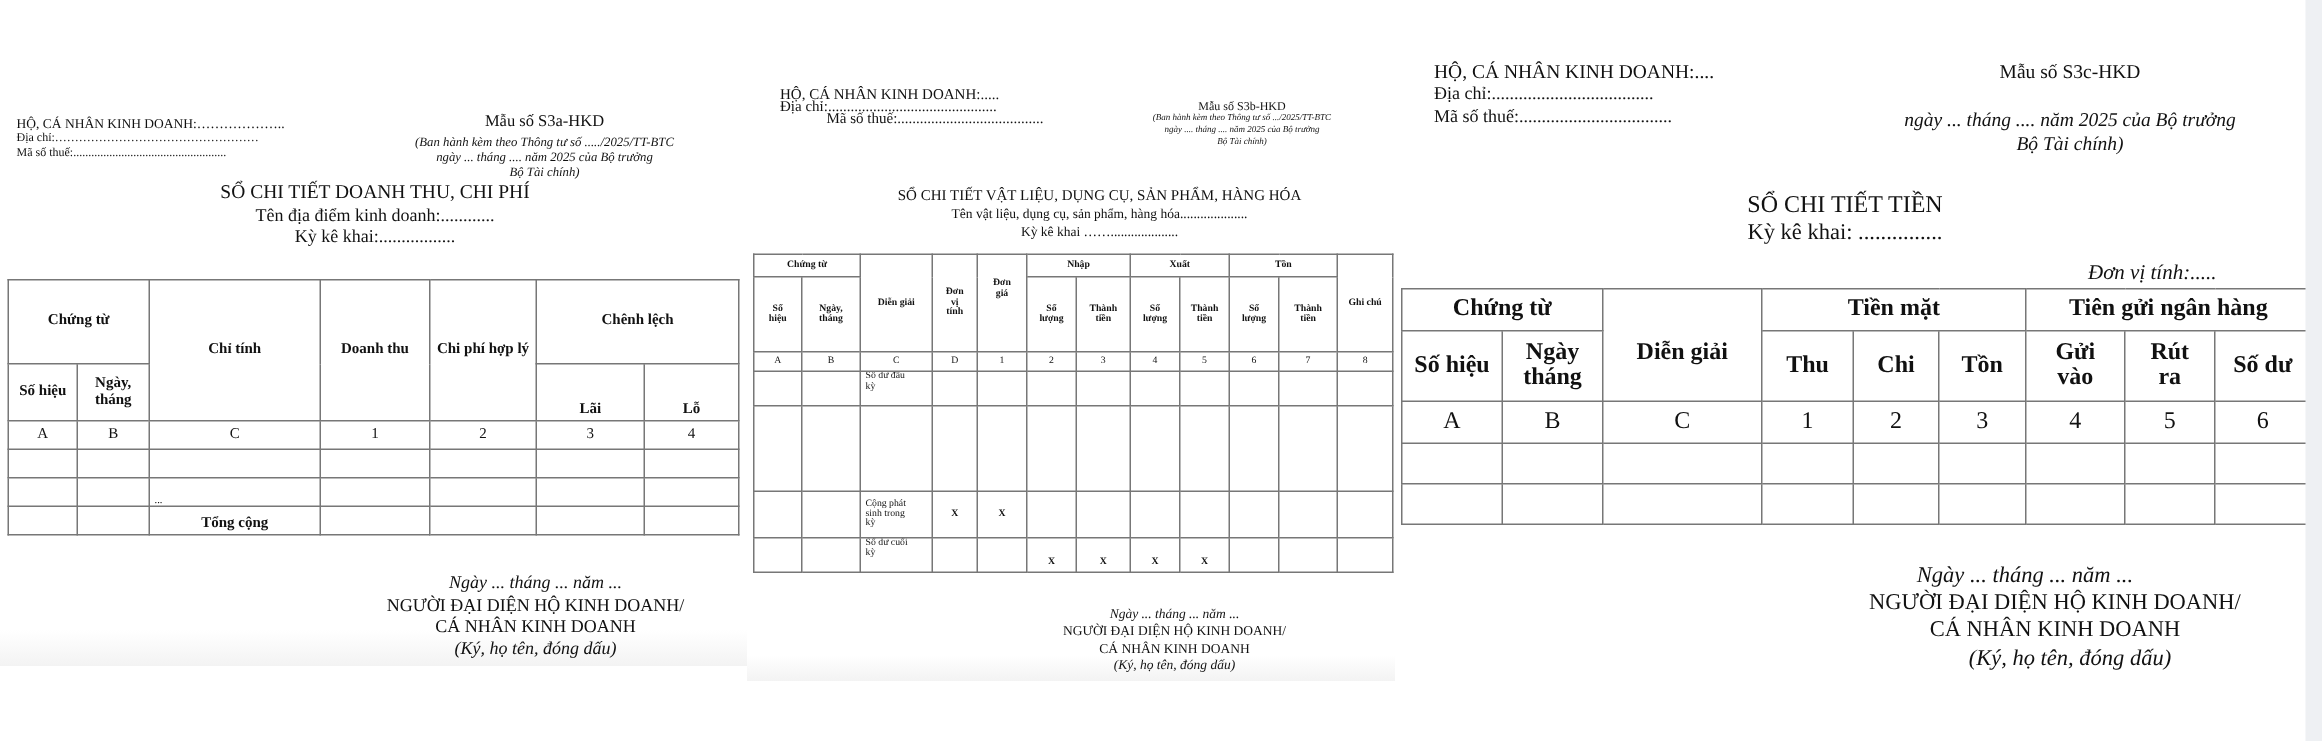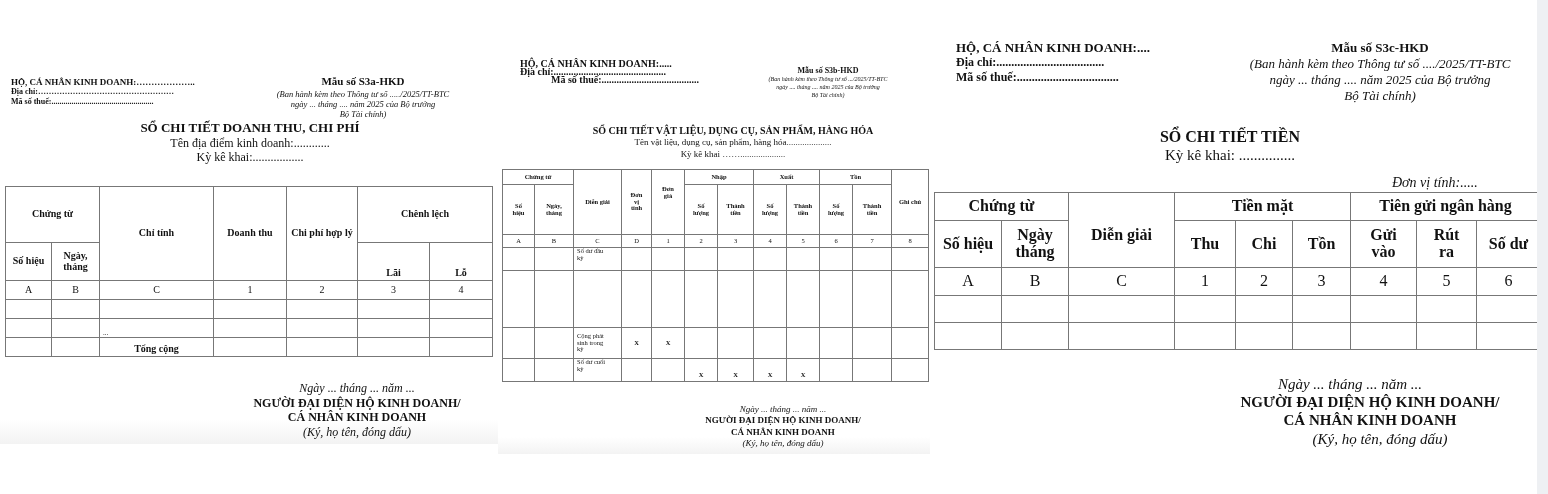--- a/index.html
+++ b/index.html
@@ -4,21 +4,21 @@
 <style>
   html, body { margin: 0; padding: 0; }
   body {
     width: 1548px; height: 494px; position: relative; overflow: hidden;
     background: #ffffff;
     font-family: "Liberation Serif", "DejaVu Serif", serif;
     color: #111;
   }
   .panel { position: absolute; top: 0; height: 494px; }
   .abs { position: absolute; white-space: nowrap; }
-  .b { font-weight: bold; }
+  .b { font-weight: normal; }
   .i { font-style: italic; }
   .c { text-align: center; }
   .fade {
     position: absolute; left: 0; right: 0;
     background: linear-gradient(#ffffff, #f3f3f3);
   }
   table.grid { position: absolute; border-collapse: collapse; table-layout: fixed; }
   table.grid td {
     border: 1px solid #777; padding: 0; text-align: center; vertical-align: middle;
     font-weight: bold; line-height: 1.05; overflow: hidden;
@@ -260,21 +260,20 @@
   <div class="abs b c" style="left:185px;top:427px;width:200px;font-size:9px;">CÁ NHÂN KINH DOANH</div>
   <div class="abs i c" style="left:185px;top:438px;width:200px;font-size:9px;">(Ký, họ tên, đóng dấu)</div>
 </div>
 
 <div class="panel" id="p3">
   <div class="abs b" style="left:26px;top:40px;font-size:13px;">HỘ, CÁ NHÂN KINH DOANH:....</div>
   <div class="abs b" style="left:26px;top:55px;font-size:12px;">Địa chỉ:....................................</div>
   <div class="abs b" style="left:26px;top:70px;font-size:12px;">Mã số thuế:..................................</div>
 
   <div class="abs b c" style="left:300px;top:40px;width:300px;font-size:13px;">Mẫu số S3c-HKD</div>
-  <div class="abs i c" style="left:300px;top:56px;width:300px;font-size:13px;">(Ban hành kèm theo Thông tư số ..../2025/TT-BTC</div>
   <div class="abs i c" style="left:300px;top:72px;width:300px;font-size:13px;">ngày ... tháng .... năm 2025 của Bộ trưởng</div>
   <div class="abs i c" style="left:300px;top:88px;width:300px;font-size:13px;">Bộ Tài chính)</div>
 
   <div class="abs c" style="left:150px;top:147px;width:300px;font-size:15px;">Kỳ kê khai: ...............</div>
   <div class="abs b c" style="left:150px;top:128px;width:300px;font-size:16px;">SỔ CHI TIẾT TIỀN</div>
   <div class="abs i" style="left:462px;top:175px;font-size:14px;text-align:center;">Đơn vị tính:.....</div>
 
   <table class="grid" style="left:4px;top:192px;width:606px;">
     <colgroup>
       <col style="width:67px">

